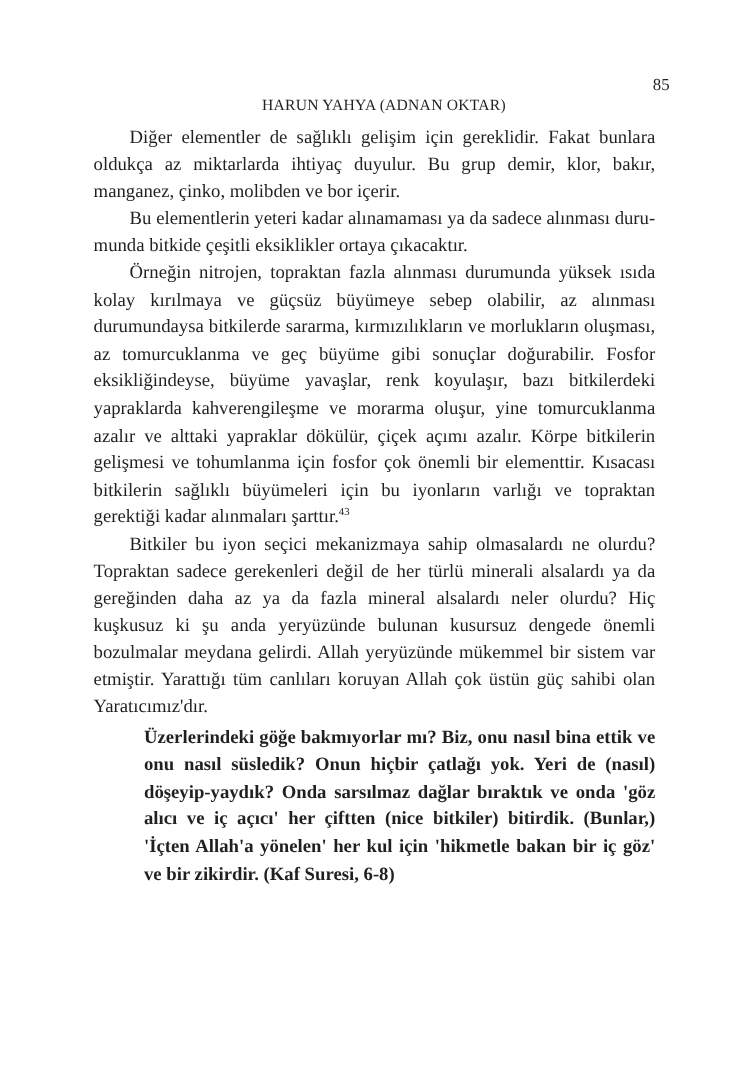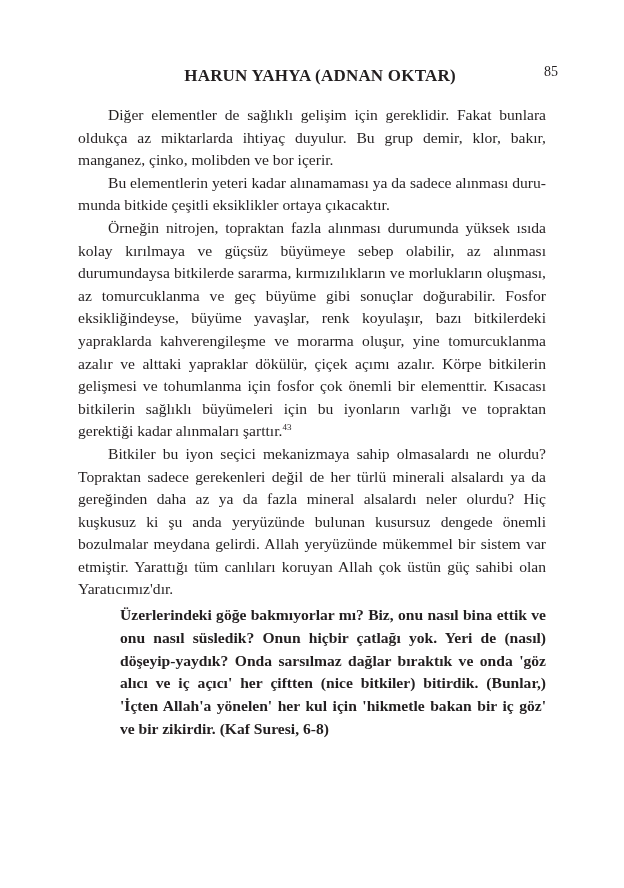--- a/index.html
+++ b/index.html
@@ -20,25 +20,24 @@
       top: 62px;
       left: 0;
       width: 624px;
       height: 20px;
     }
     .running-title {
       position: absolute;
       left: 170px;
       width: 300px;
       text-align: center;
-      top: 4px;
-      font-size: 17px;
+      top: 16px;
+      font-size: 13px;
       letter-spacing: 0.2px;
       line-height: 20px;
-      font-weight: bold;
     }
     .page-number {
       position: absolute;
       left: 544px;
       top: 0;
       font-size: 14px;
       line-height: 20px;
     }
     .body-text {
       position: absolute;

